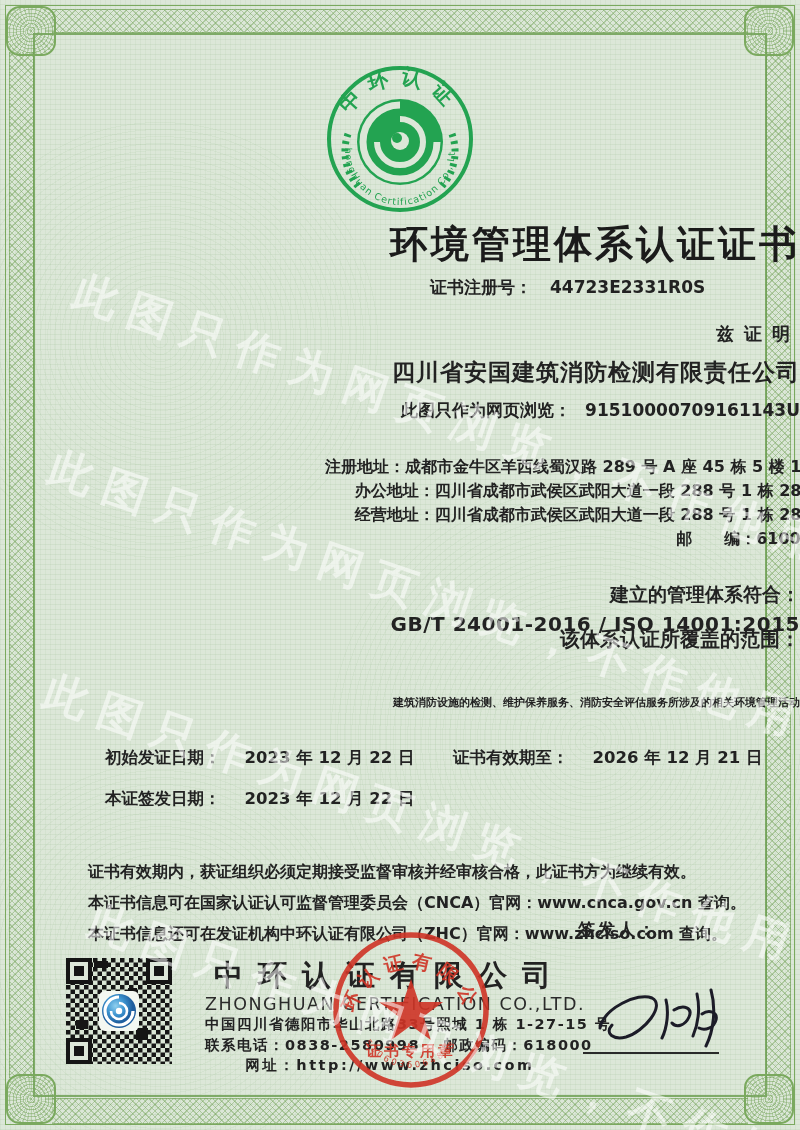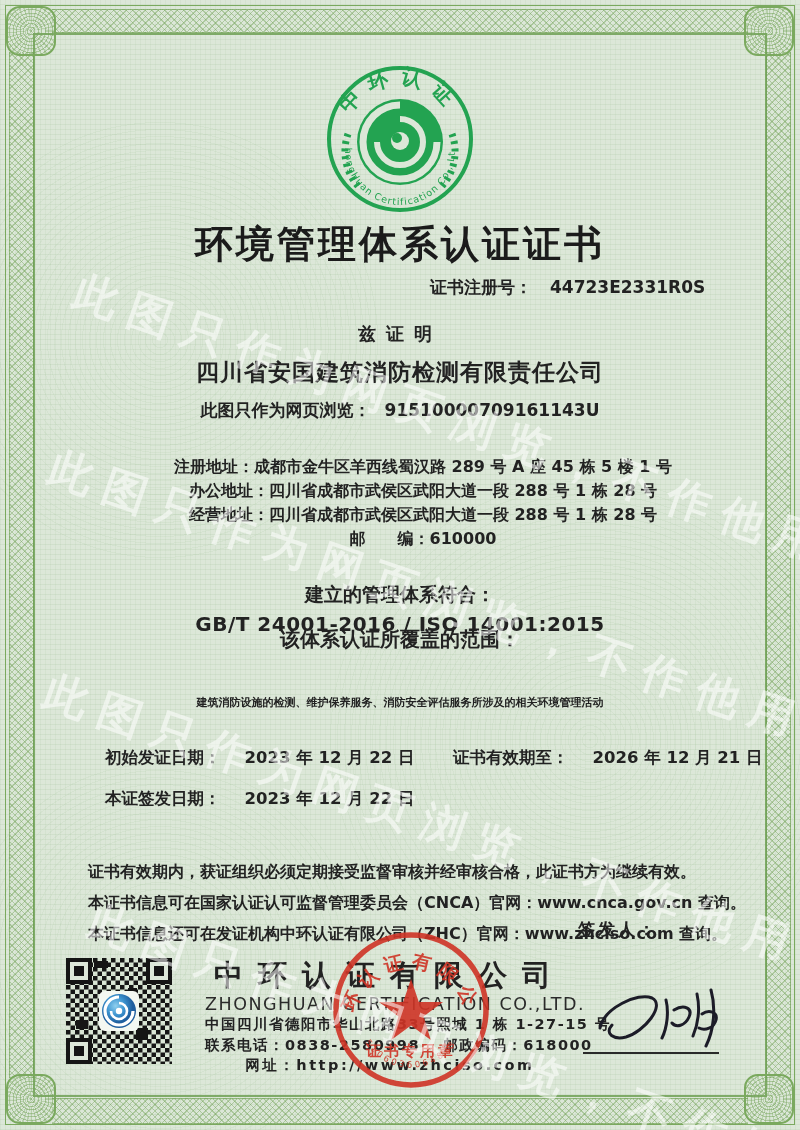--- a/index.html
+++ b/index.html
@@ -33,21 +33,21 @@
   .band.r{top:52px;bottom:52px;right:9px;width:23px;}
   .corner{position:absolute;width:46px;height:46px;border-radius:14px;border:2px solid #7aa95e;
     pointer-events:none;
     background:
       repeating-radial-gradient(circle at 50% 50%, rgba(117,164,90,.5) 0 1px, transparent 1px 3.5px),
       repeating-conic-gradient(rgba(117,164,90,.35) 0deg 4deg, transparent 4deg 11deg);}
   .corner.tl{left:6px;top:6px;} .corner.tr{right:6px;top:6px;}
   .corner.bl{left:6px;bottom:6px;} .corner.br{right:6px;bottom:6px;}
   
   .abs{position:absolute;}
-  .ctr{left:0;width:800px;text-align:center;}
+  .ctr{left:0;width:800px;text-align:right;}
   .title{top:219px;font-size:38px;font-weight:bold;letter-spacing:3px;color:#1b1b1b;}
   .certno{top:276px;left:430px;font-size:17px;font-weight:bold;white-space:nowrap;}
   .certno .val{margin-left:18px;font-weight:bold;}
   .certify{top:322px;font-size:18px;font-weight:bold;letter-spacing:10px;}
   .company{top:357px;font-size:23px;font-weight:bold;letter-spacing:1px;}
   .credit{top:399px;font-size:17px;font-weight:bold;}
   .credit .val{margin-left:14px;}
   .addrblock{top:455px;font-size:16px;font-weight:bold;line-height:24px;padding-left:23px;}
   .sysline1{top:582px;font-size:19px;font-weight:bold;}
   .standard{top:612px;font-size:20px;font-weight:600;letter-spacing:.5px;}

